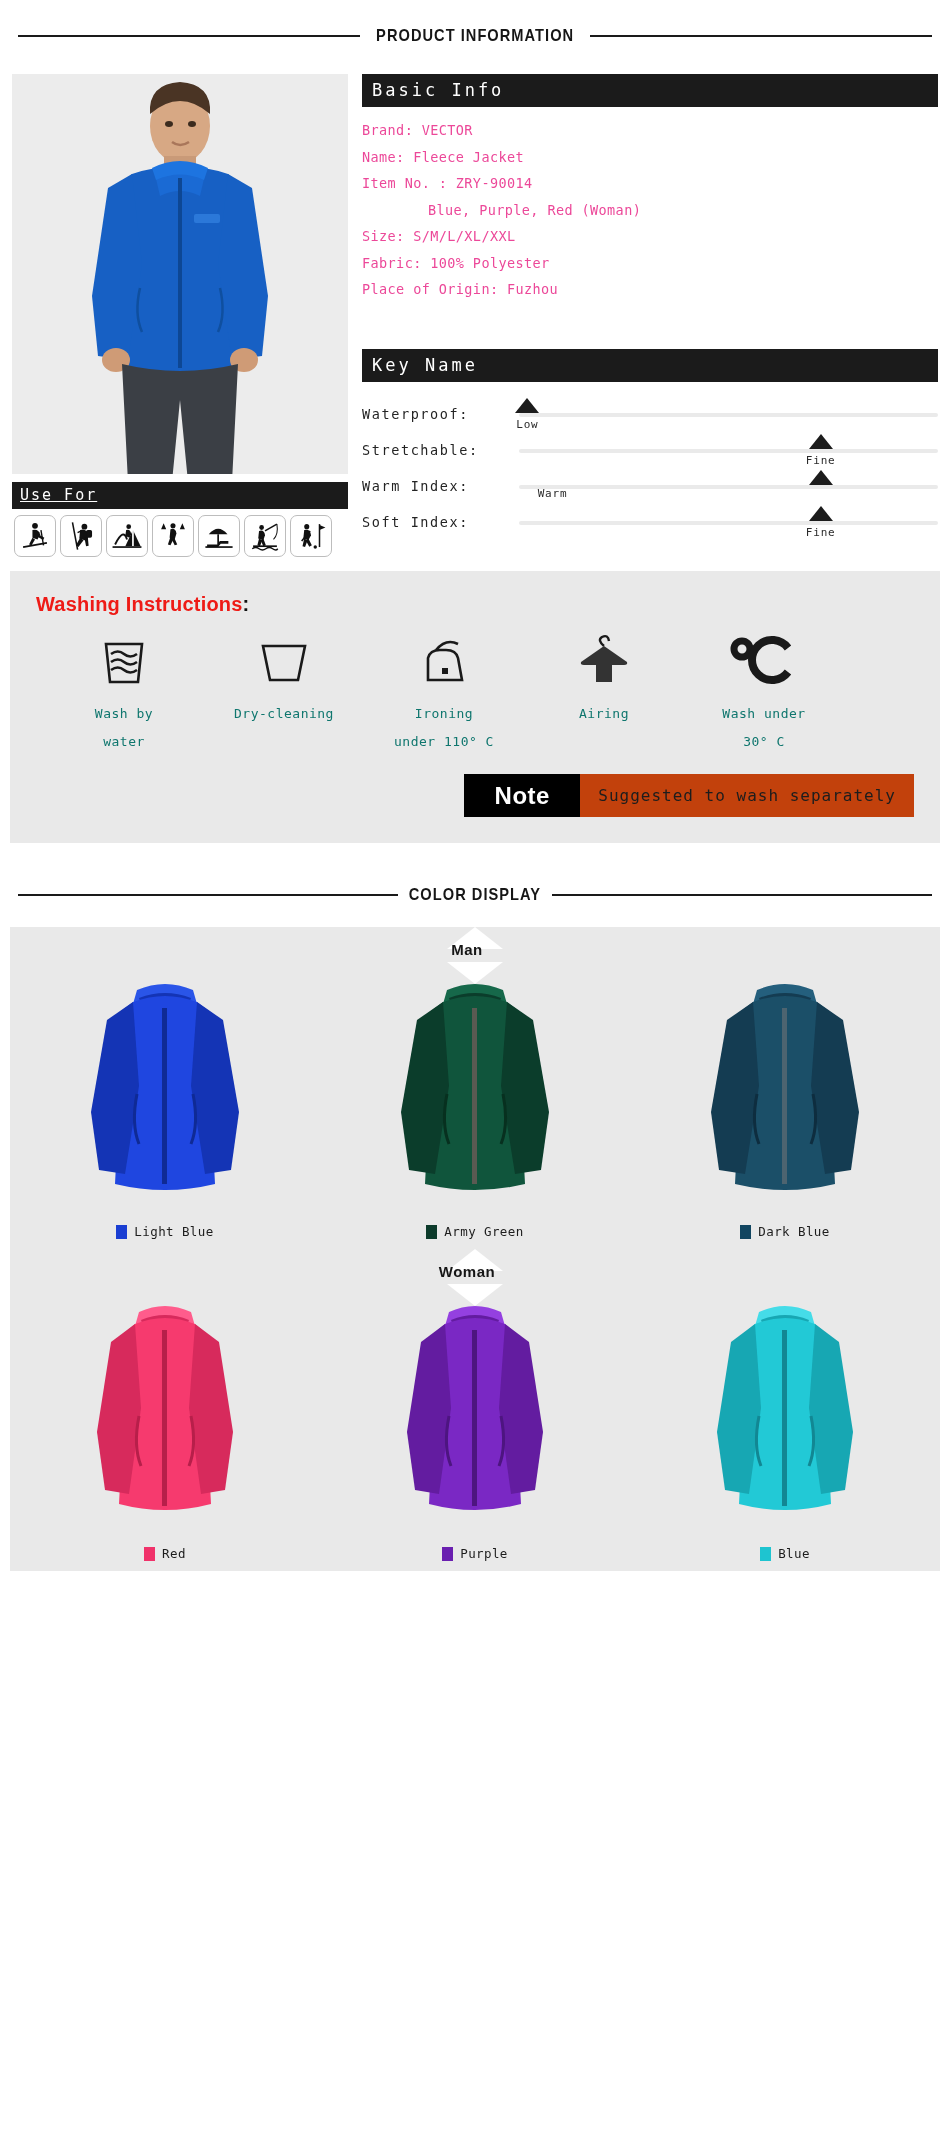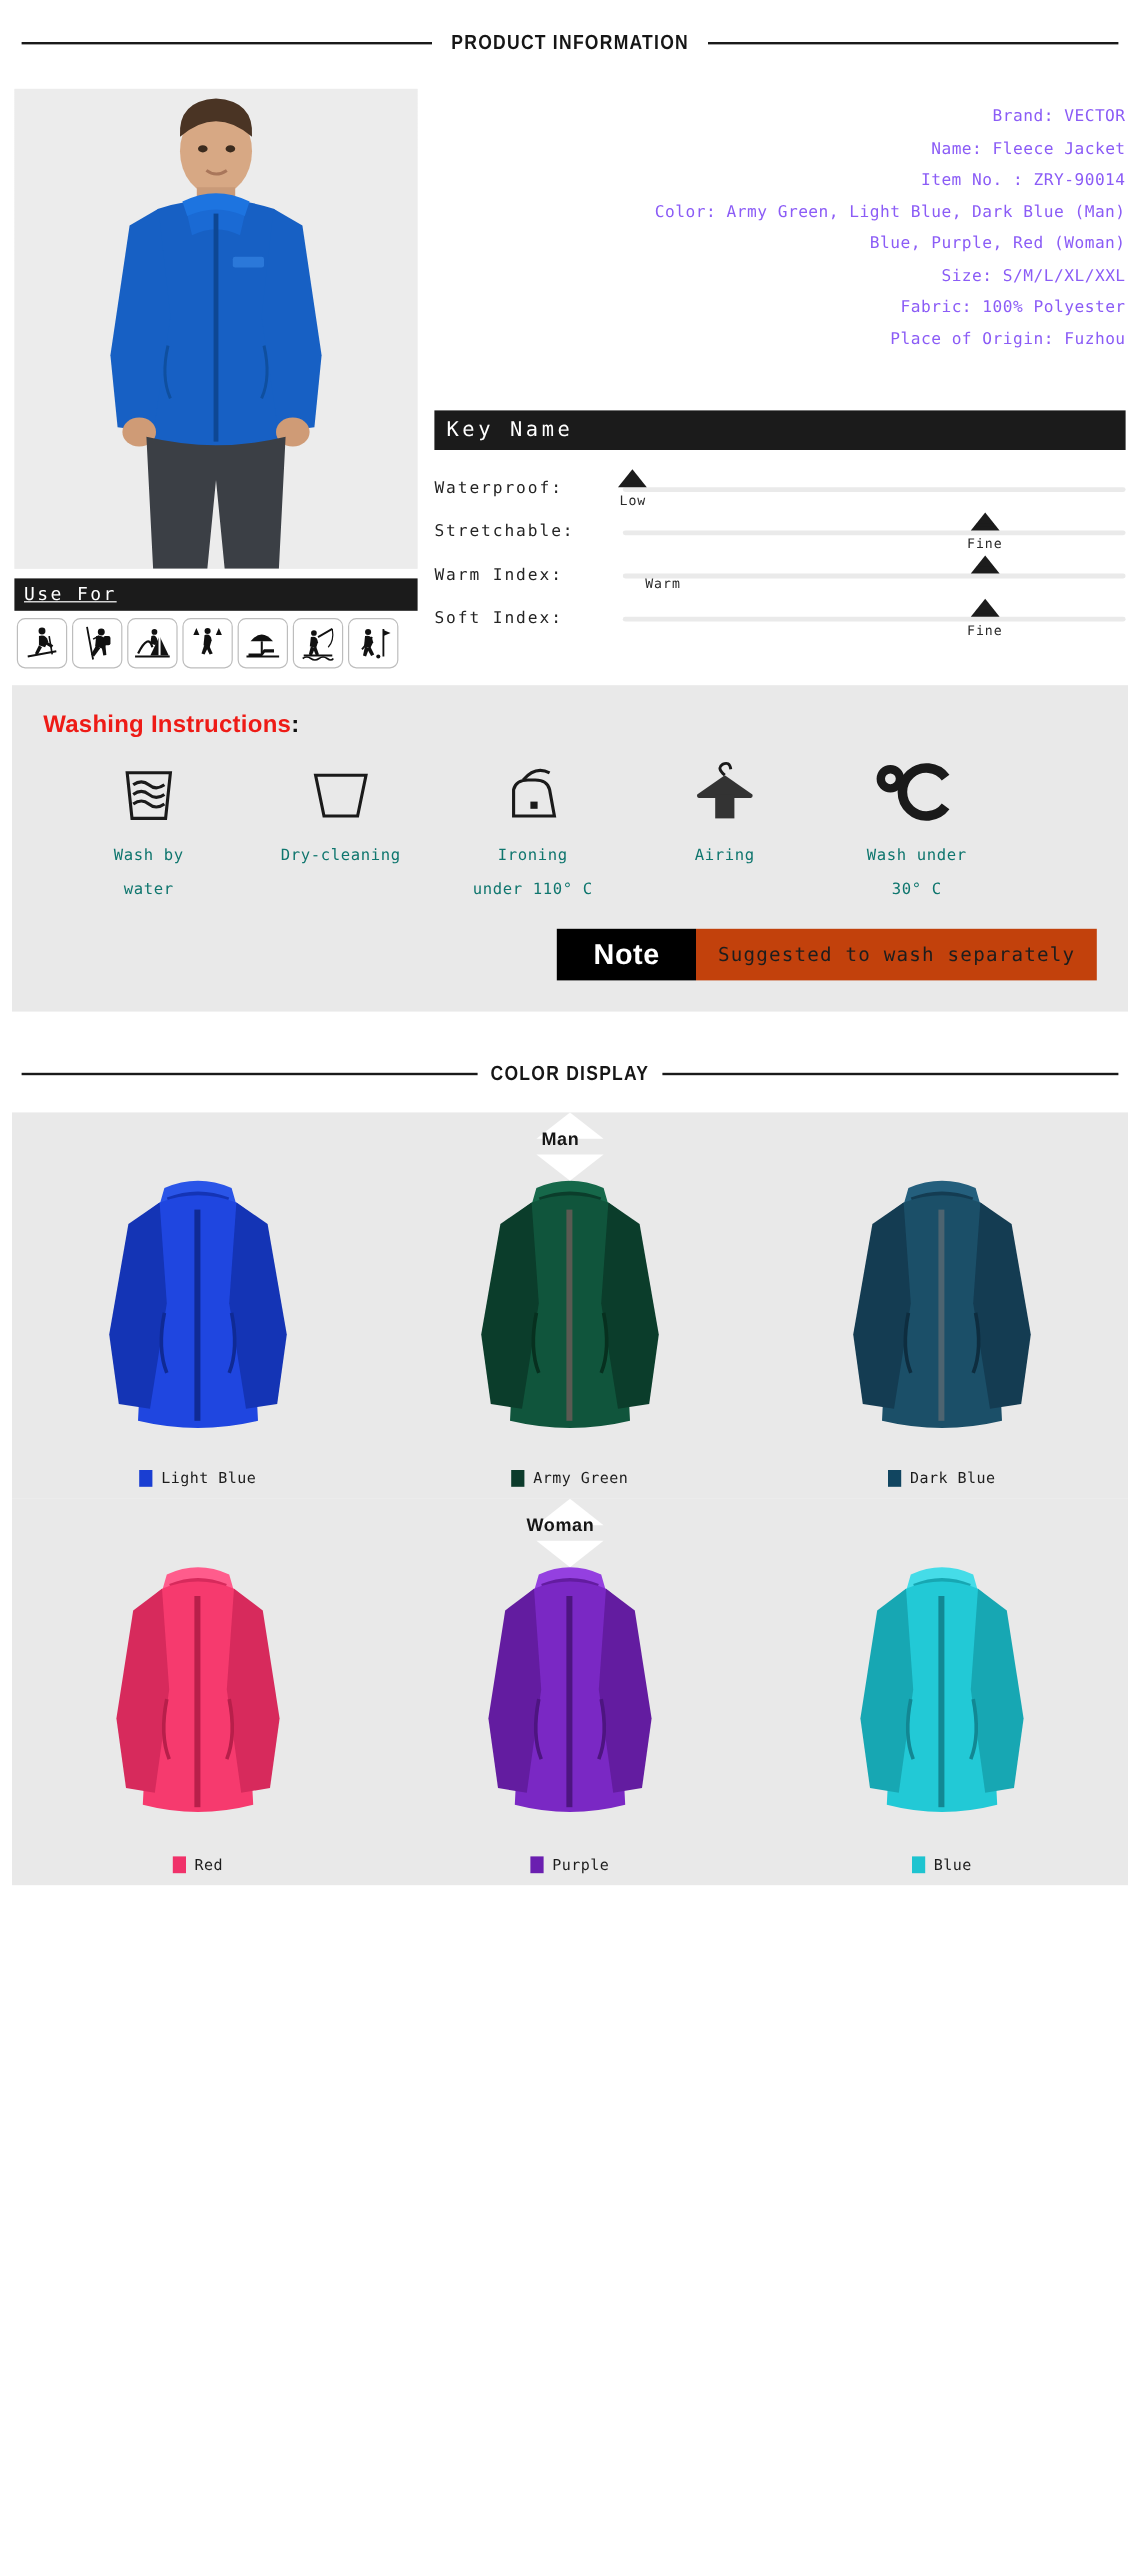--- a/index.html
+++ b/index.html
@@ -57,25 +57,24 @@
     color: #fff;
     font-size: 17px;
     letter-spacing: 3px;
     padding: 6px 10px 7px 10px;
     font-family: "DejaVu Sans Mono", monospace;
   }
 
   .spec-list { margin-top: 10px; }
   .spec-line {
     font-size: 13.5px;
-    color: #8b5cf6;
+    color: #ec4899;
     line-height: 26.5px;
     letter-spacing: 0.4px;
     white-space: pre;
-    text-align: right;
   }
   .spec-line.indent { padding-left: 66px; }
 
   
   .key-index-wrap { margin-top: 46px; }
   .idx-rows { margin-top: 14px; }
   .idx-row {
     display: flex;
     align-items: center;
     height: 36px;
@@ -421,25 +420,25 @@
             <circle cx="25" cy="33" r="2"></circle>
           </g>
             </svg>
         </div>
 
       </div>
     </div>
   </div>
 
   <div class="info-col">
+    <div class="black-bar">Basic Info</div>
     <div class="spec-list">
       <div class="spec-line">Brand: VECTOR</div>
       <div class="spec-line">Name: Fleece Jacket</div>
       <div class="spec-line">Item No. : ZRY-90014</div>
-      <div class="spec-line">Color: Army Green, Light Blue, Dark Blue (Man)</div>
       <div class="spec-line indent">Blue, Purple, Red (Woman)</div>
       <div class="spec-line">Size: S/M/L/XL/XXL</div>
       <div class="spec-line">Fabric: 100% Polyester</div>
       <div class="spec-line">Place of Origin: Fuzhou</div>
     </div>
 
     <div class="key-index-wrap">
       <div class="black-bar">Key Name</div>
       <div class="idx-rows">
 

